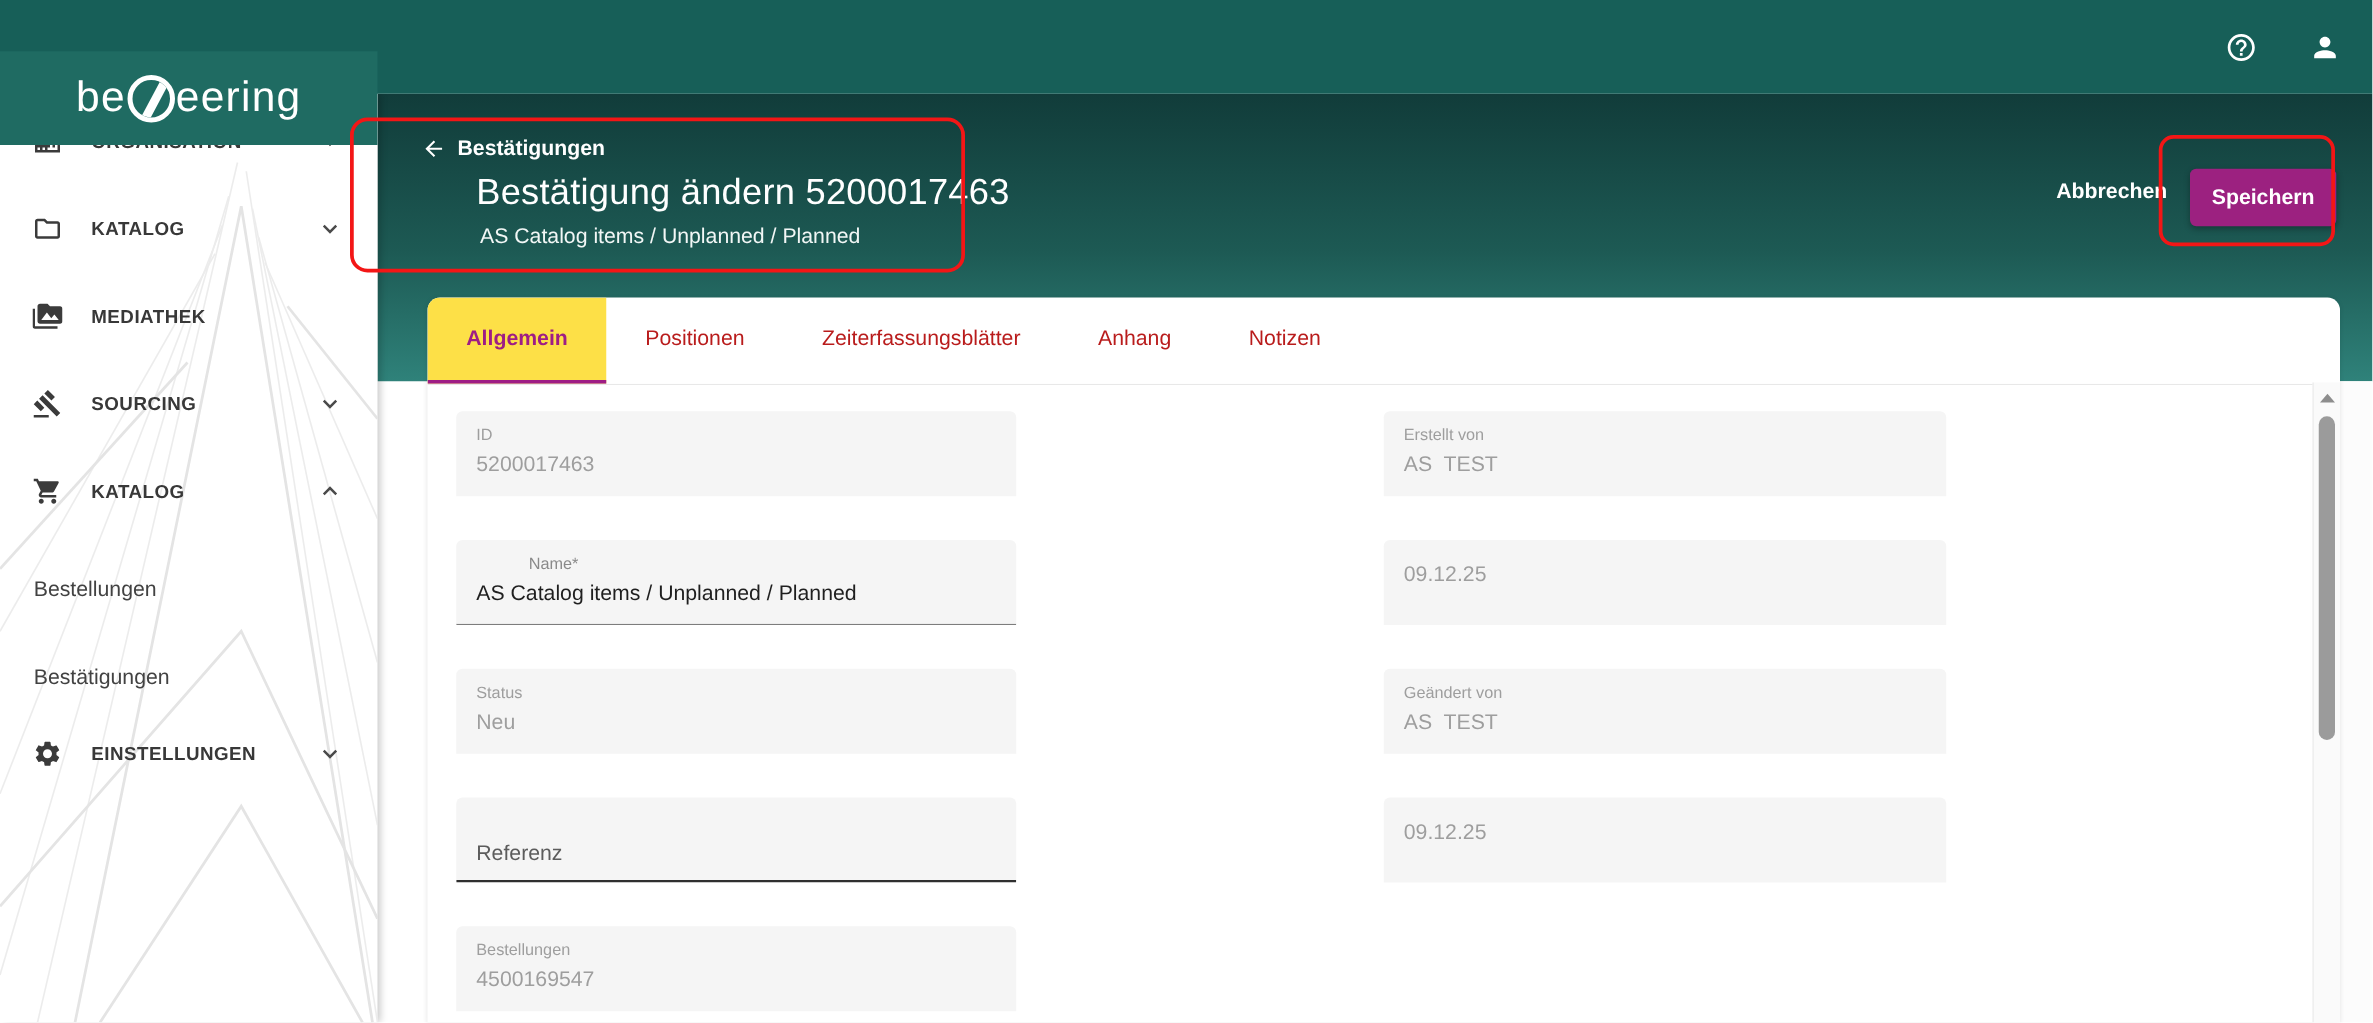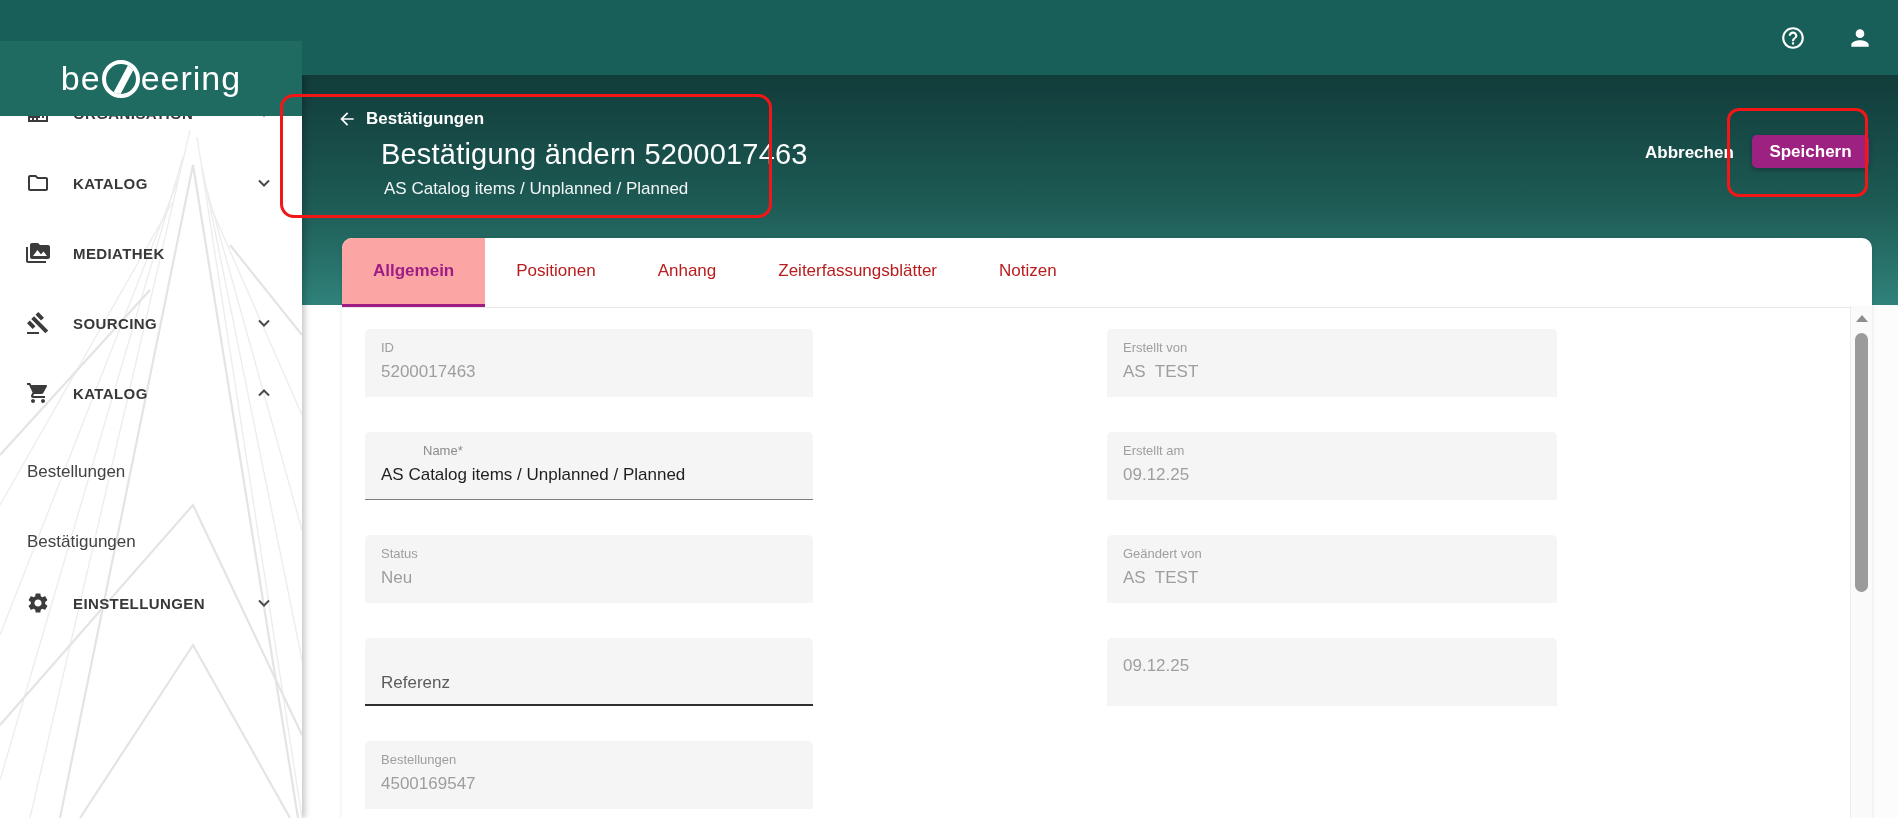--- a/index.html
+++ b/index.html
@@ -80,21 +80,21 @@
     font-weight:normal; z-index:4; letter-spacing:.2px;
   }
   .hero-subtitle {
     position:absolute; left:384px; top:179px; color:#f2f7f6; font-size:17px; z-index:4;
   }
   .cancel-btn {
     position:absolute; left:1645px; top:143px; z-index:4;
     color:#fff; font-size:17px; font-weight:bold; cursor:pointer;
   }
   .save-btn {
-    position:absolute; left:1752px; top:135px; width:117px; height:33px; z-index:4;
+    position:absolute; left:1752px; top:135px; width:117px; height:46px; z-index:4;
     background:#9c2180; color:#fff; font-size:17px; font-weight:bold;
     border:none; border-radius:5px; cursor:pointer;
     display:flex; align-items:center; justify-content:center;
     box-shadow:0 2px 5px rgba(0,0,0,0.3);
   }
 
   
   .card {
     position:absolute; left:342px; top:238px; width:1530px; height:580px;
     background:#fff; border-radius:10px 10px 0 0; z-index:3;
@@ -103,21 +103,21 @@
   .tabbar {
     height:70px; display:flex; border-bottom:1px solid #e8e8e8;
     border-radius:10px 10px 0 0; overflow:hidden;
   }
   .tab {
     padding:0 31px; display:flex; align-items:center; justify-content:center;
     font-size:17px; color:#b91c1c; cursor:pointer; white-space:nowrap;
     border-bottom:3px solid transparent;
   }
   .tab.active {
-    color:#9e1d85; font-weight:bold; background:#fca5a5;
+    color:#9e1d85; font-weight:bold; background:#fde047;
     border-bottom:3px solid #9e1d85;
   }
 
   .col-left  { position:absolute; left:23px;  top:91px; width:448px; }
   .col-right { position:absolute; left:765px; top:91px; width:450px; }
   .field {
     height:68px; margin-bottom:35px; background:#f5f5f5;
     border-radius:5px 5px 0 0; padding:11px 16px 0;
   }
   .f-label { font-size:13px; color:#9e9e9e; line-height:15px; }
@@ -300,22 +300,22 @@
 </div>
 <div class="hero-title">Bestätigung ändern 5200017463</div>
 <div class="hero-subtitle">AS Catalog items / Unplanned / Planned</div>
 <div class="cancel-btn">Abbrechen</div>
 <button class="save-btn">Speichern</button>
 
 <div class="card">
   <div class="tabbar">
     <div class="tab active">Allgemein</div>
     <div class="tab">Positionen</div>
+    <div class="tab">Zeiterfassungsblätter</div>
     <div class="tab">Anhang</div>
-    <div class="tab">Zeiterfassungsblätter</div>
     <div class="tab">Notizen</div>
   </div>
 
   <div class="col-left">
     <div class="field disabled">
       <div class="f-label">ID</div>
       <div class="f-value">5200017463</div>
     </div>
     <div class="field editable">
       <div class="f-label">Name*</div>
@@ -333,21 +333,20 @@
       <div class="f-value">4500169547</div>
     </div>
   </div>
 
   <div class="col-right">
     <div class="field disabled">
       <div class="f-label">Erstellt von</div>
       <div class="f-value">AS  TEST</div>
     </div>
     <div class="field disabled">
-      <div class="f-label">Erstellt am</div>
       <div class="f-value">09.12.25</div>
     </div>
     <div class="field disabled">
       <div class="f-label">Geändert von</div>
       <div class="f-value">AS  TEST</div>
     </div>
     <div class="field disabled">
       <div class="f-value">09.12.25</div>
     </div>
   </div>

